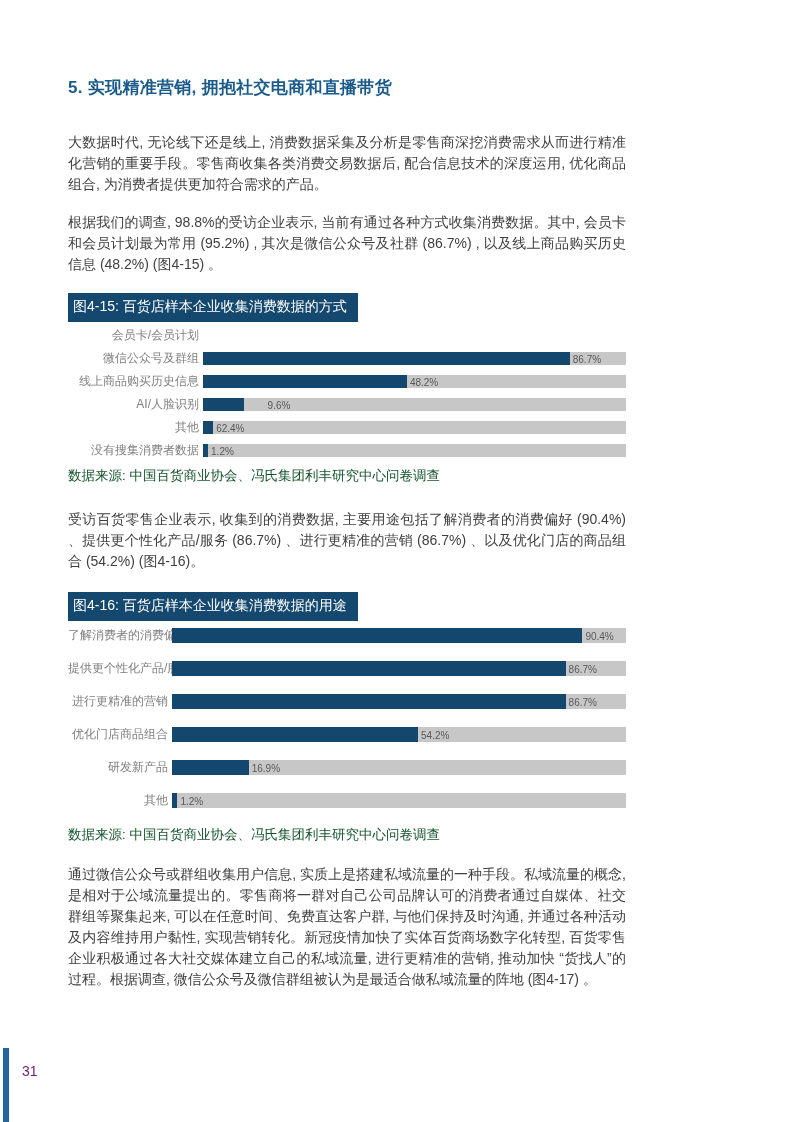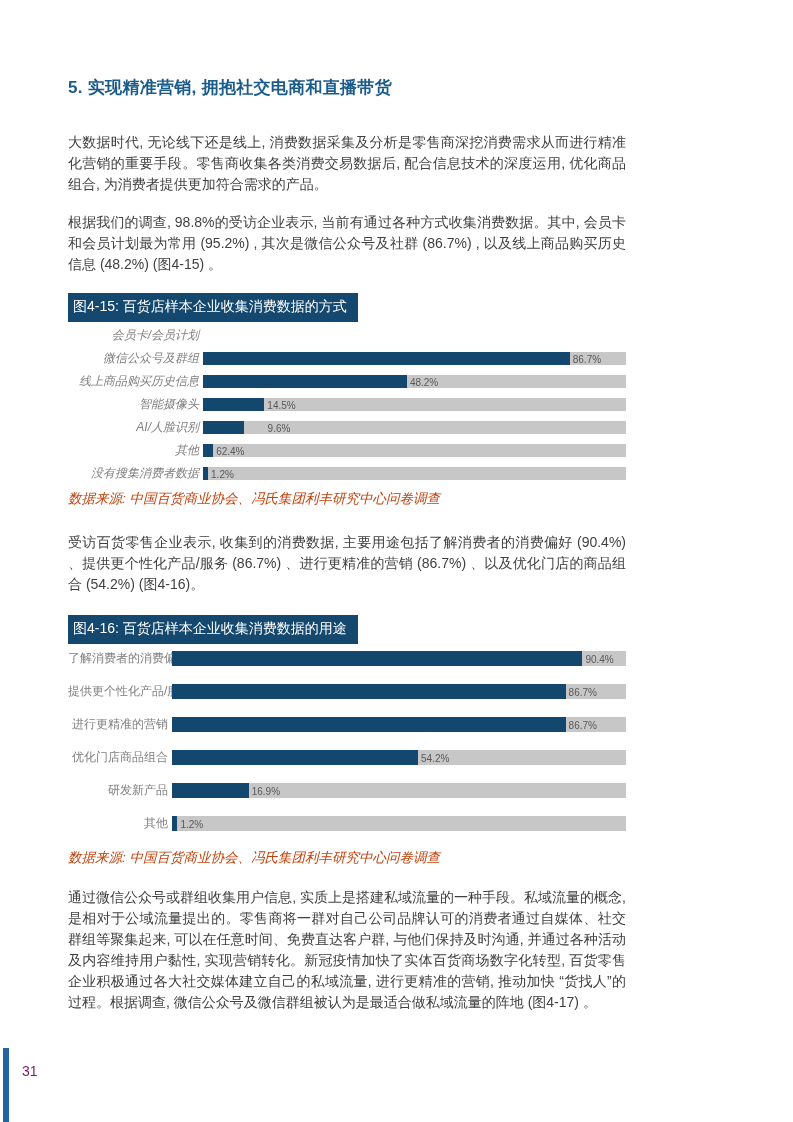--- a/index.html
+++ b/index.html
@@ -23,30 +23,30 @@
     font-size:14px; padding:5px 11px 6px 5px; margin-bottom:7px;
   }
   .chart { width:558px; }
   .crow { display:flex; align-items:center; }
   .c1 .crow { height:13px; margin-bottom:10px; }
   .c2 .crow { height:15px; margin-bottom:18px; }
   .clabel {
     font-size:12px; color:#7f7f7f; text-align:right; padding-right:4px;
     white-space:nowrap; flex:none;
   }
-  .c1 .clabel { width:135px;font-style:italic; }
+  .c1 .clabel { width:135px; }
   .c2 .clabel { width:104px; }
   .track { position:relative; flex:1; height:100%; background:#c7c7c7; }
   .bar { position:absolute; left:0; top:0; height:100%; background:#14476d; }
   .val {
     position:absolute; top:50%; transform:translateY(-50%);
     font-size:10px; color:#595959; padding-left:3px; white-space:nowrap;
   }
   .source {
-    font-style:italic; font-size:13.5px; color:#c2410c; margin-top:5px;
+    font-size:13.5px; color:#14532d; margin-top:5px;
   }
   .src1 { margin-bottom:24px; }
   .src2 { margin-bottom:20px; }
   .page-number {
     position:absolute; left:22px; top:1063px; font-size:14px; color:#701a75;
   }
   .edge-accent {
     position:absolute; left:3px; bottom:0; width:6px; height:74px; background:#2465a0;
   }
 </style>
@@ -73,27 +73,20 @@
             <div class="track">
               <div class="bar" style="width: 86.7%; background: rgb(20, 71, 109);"></div>
               <div class="val" style="left: 86.7%;">86.7%</div>
             </div>
           </div>
           <div class="crow">
             <div class="clabel">线上商品购买历史信息</div>
             <div class="track">
               <div class="bar" style="width: 48.2%; background: rgb(20, 71, 109);"></div>
               <div class="val" style="left: 48.2%;">48.2%</div>
-            </div>
-          </div>
-          <div class="crow">
-            <div class="clabel">智能摄像头</div>
-            <div class="track">
-              <div class="bar" style="width: 14.5%; background: rgb(20, 71, 109);"></div>
-              <div class="val" style="left: 14.5%;">14.5%</div>
             </div>
           </div>
           <div class="crow">
             <div class="clabel">AI/人脸识别</div>
             <div class="track">
               <div class="bar" style="width: 9.6%; background: rgb(20, 71, 109);"></div>
               <div class="val" style="left: 9.6%; padding-left: 24px;">9.6%</div>
             </div>
           </div>
           <div class="crow">

